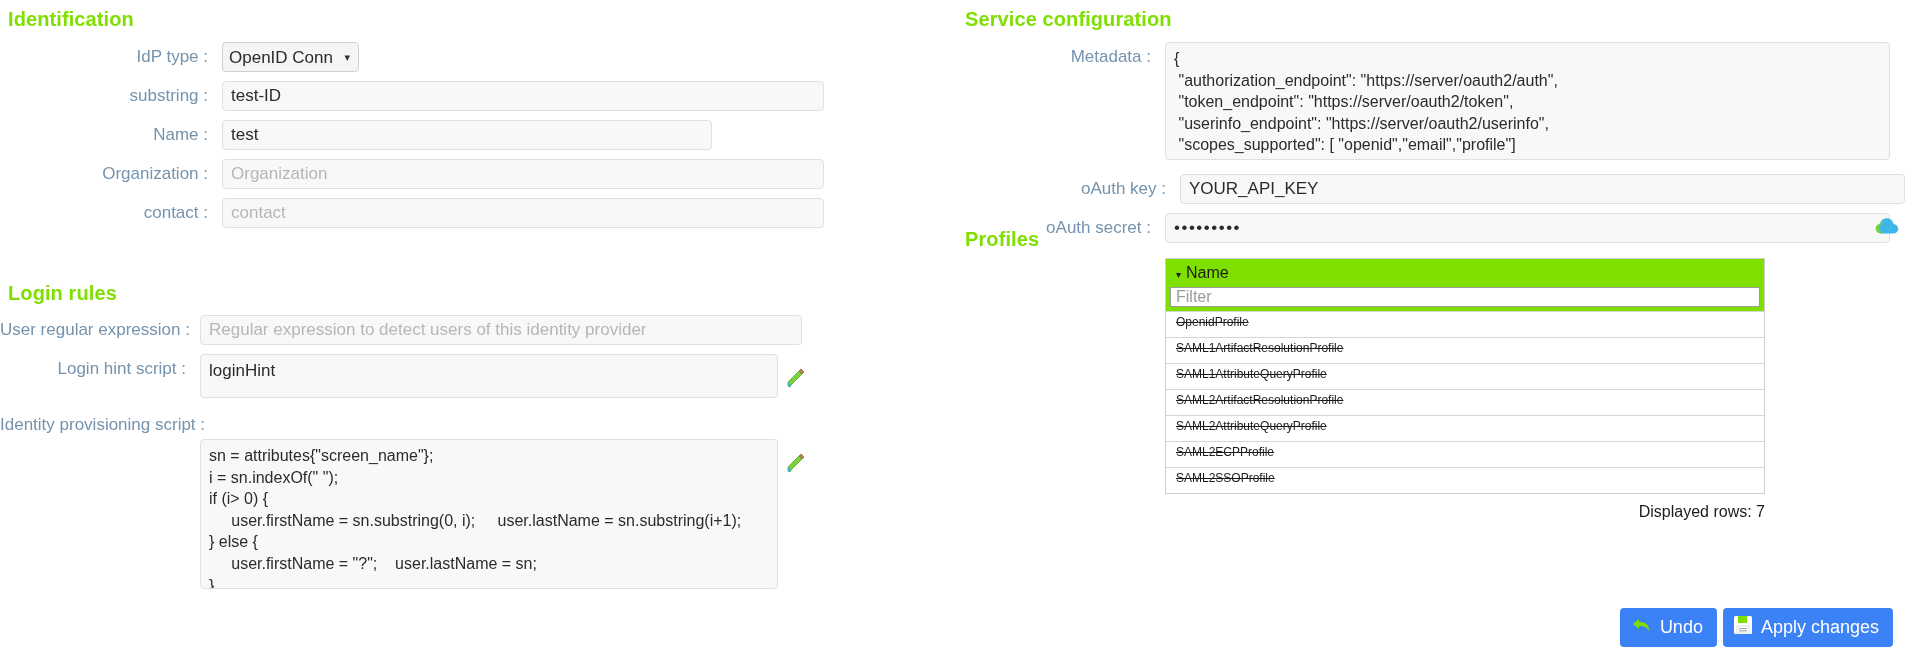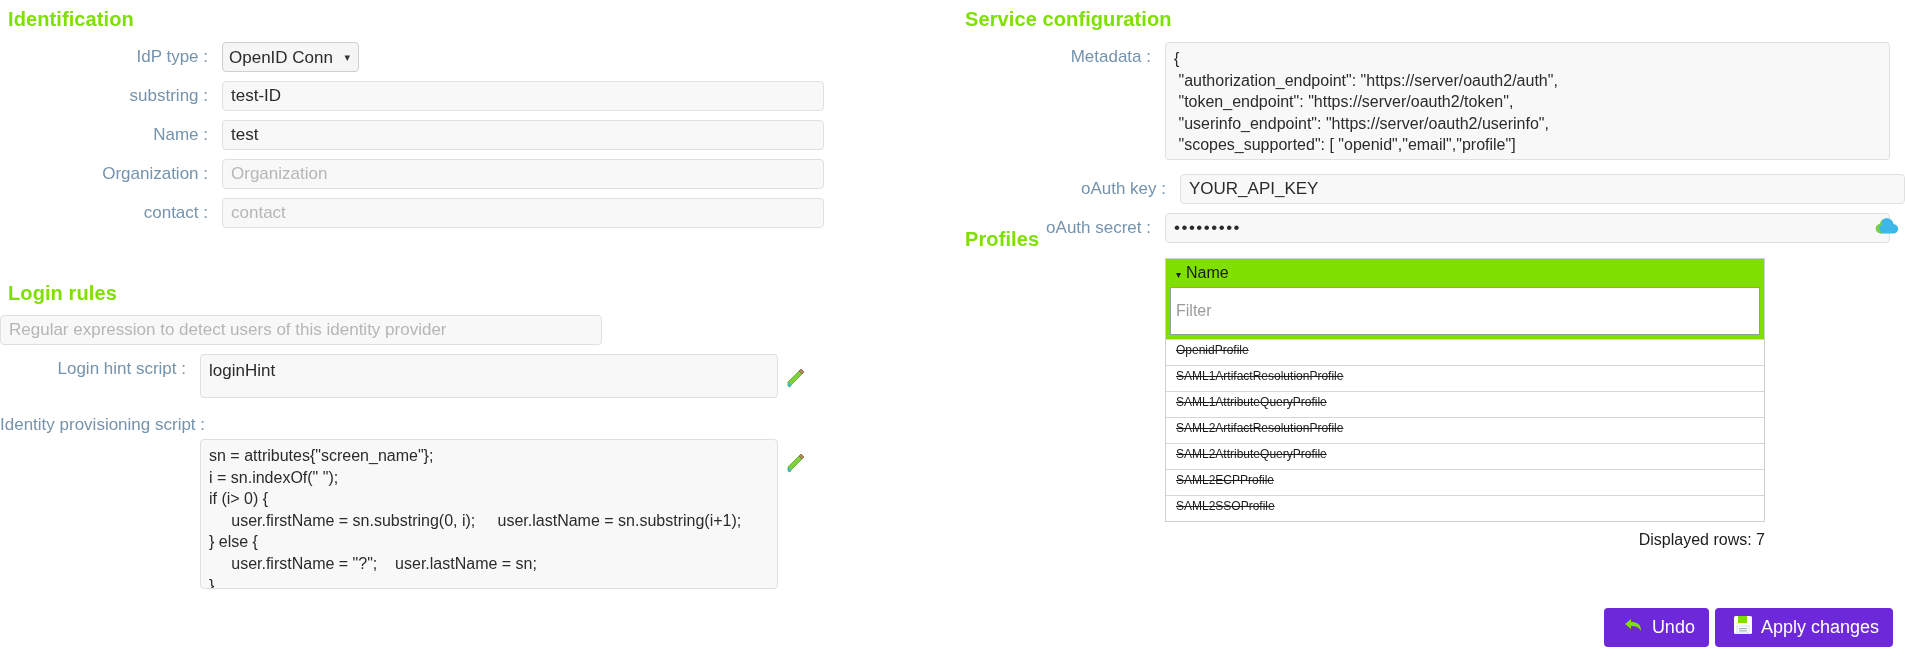--- a/index.html
+++ b/index.html
@@ -102,21 +102,21 @@
   }
   .pthead .sortarrow { font-size: 10px; margin-right: 5px; }
   .ptfilter {
     background: #7fe000;
     padding: 0 4px 4px 4px;
   }
   .ptfilter input {
     width: 100%;
     border: 1px solid #9a9a9a;
     font-size: 16px;
-    padding: 14px 5px;
+    padding: 0 5px;
     color: #333;
     font-family: "Liberation Sans", sans-serif;
     outline: none;
   }
   .ptfilter input::placeholder { color: #9b9b9b; }
   .ptrow {
     border-top: 1px solid #d6d6d6;
     padding: 3px 10px;
     font-size: 12px;
     color: #1c1c1c;
@@ -135,26 +135,26 @@
 
   
   .footer-btns {
     position: absolute;
     right: 12px;
     top: 608px;
     display: flex;
     gap: 6px;
   }
   .btn {
-    background: #6d28d9;
+    background: #3b82f6;
     color: #ffffff;
     border: none;
     border-radius: 4px;
     font-size: 18px;
-    padding: 7px 14px 7px 18px;
+    padding: 7px 14px 7px 10px;
     display: flex;
     align-items: center;
     gap: 8px;
     font-family: "Liberation Sans", sans-serif;
     cursor: pointer;
   }
   .btn svg { flex: 0 0 auto; }
 </style>
 </head>
 <body>
@@ -177,39 +177,40 @@
         </div>
       </div>
 
       <div class="frow">
         <div class="flabel" style="width:200px;">substring :</div>
         <input class="finput" style="width: 602px;" type="text" value="test-ID">
       </div>
 
       <div class="frow">
         <div class="flabel" style="width:200px;">Name :</div>
-        <input class="finput" style="width: 602px;" type="text" value="test">
+        <input class="finput" style="width: 490px;" type="text" value="test">
       </div>
 
       <div class="frow">
         <div class="flabel" style="width:200px;">Organization :</div>
         <input class="finput" style="width: 602px;" type="text" placeholder="Organization">
       </div>
 
       <div class="frow">
         <div class="flabel" style="width:200px;">contact :</div>
         <input class="finput" style="width: 602px;" type="text" placeholder="contact">
       </div>
     </div>
 
     <div class="section-title" style="position:absolute;left:8px;top:282px;">Login rules</div>
 
     <div style="position:absolute;left:0px;top:315px;width:940px;">
 
       <div class="frow">
+        <div class="flabel" style="width:200px;">User regular expression :</div>
         <input class="finput" style="width: 602px;" type="text" placeholder="Regular expression to detect users of this identity provider">
       </div>
 
       <div class="frow">
         <div class="flabel" style="width:200px;">Login hint script :</div>
         <textarea class="finput" style="width: 578px; height: 44px;">loginHint</textarea>
         <span class="pencil">
           <svg width="22" height="22" viewBox="0 0 22 22">
             <path d="M3 18 L5 19 L6 17 L17 6 L14 3 L3 14 Z" fill="#7fd13b" stroke="#5aa828" stroke-width="0.8"></path>
             <path d="M14 3 L17 6 L19 4 L16 1 Z" fill="#b08a5c" stroke="#8a6a44" stroke-width="0.8"></path>

